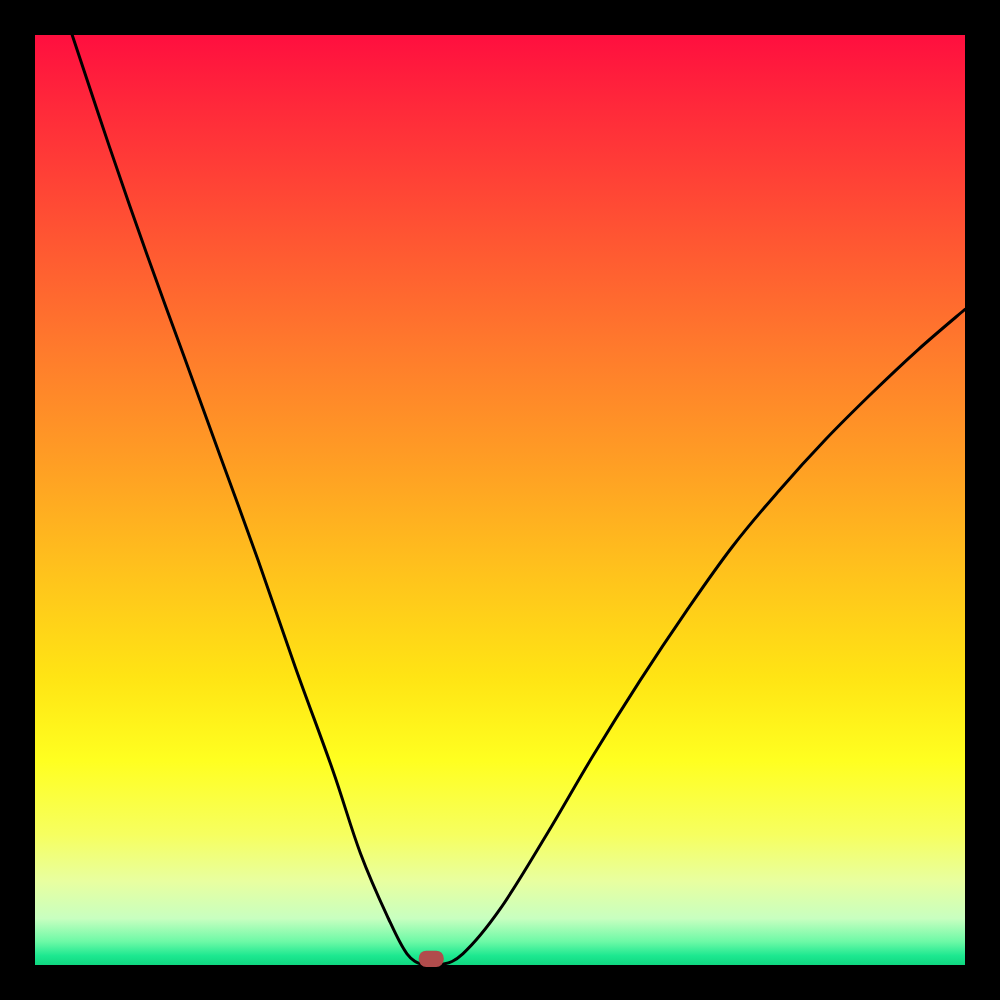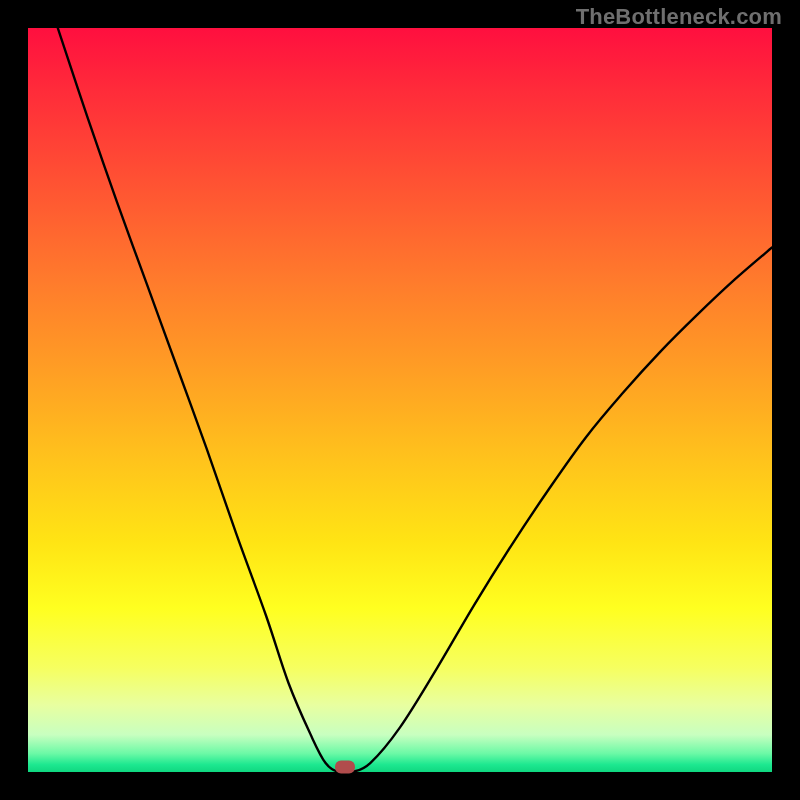--- a/index.html
+++ b/index.html
@@ -73,15 +73,14 @@
 <div class="frame">
 
   <div class="plot-area"></div>
 
   <svg class="curve-svg" viewBox="0 0 100 100" preserveAspectRatio="none">
     <path id="curve-path" fill="none" stroke="#000000" stroke-width="0.32" stroke-linecap="round" stroke-linejoin="round" d="M 4 0 C 4.72 2.16, 6.5600000000000005 7.7700000000000005, 8 12 C 9.44 16.23, 10.56 19.45, 12 23.5 C 13.44 27.55, 14.56 30.54, 16 34.5 C 17.44 38.46, 18.56 41.54, 20 45.5 C 21.44 49.46, 22.56 52.45, 24 56.5 C 25.44 60.55, 26.56 63.95, 28 68 C 29.44 72.05, 30.74 75.4, 32 79 C 33.26 82.6, 33.92 85.12, 35 88 C 36.08 90.88, 37.1 93.056, 38 95 C 38.9 96.944, 39.316 97.89999999999999, 40 98.8 C 40.684 99.7, 41.169999999999995 99.784, 41.8 100 C 42.43 100.216, 42.744 100.216, 43.5 100 C 44.256 99.784, 44.83 99.88, 46 98.8 C 47.17 97.72, 48.38 96.304, 50 94 C 51.62 91.696, 53.2 88.97, 55 86 C 56.8 83.03, 58.2 80.47, 60 77.5 C 61.8 74.53, 63.2 72.29, 65 69.5 C 66.8 66.71, 68.2 64.61, 70 62 C 71.8 59.39, 73.2 57.34, 75 55 C 76.8 52.66, 78.2 51.07, 80 49 C 81.8 46.93, 83.2 45.39, 85 43.5 C 86.8 41.61, 88.2 40.246, 90 38.5 C 91.8 36.754, 93.2 35.419999999999995, 95 33.8 C 96.8 32.18, 99.1 30.274, 100 29.5"></path>
   </svg>
 
   <div id="marker" class="marker" style="left: 344.944px; top: 767px;"></div>
 
-  <div class="watermark">TheBottleneck.com</div>
 
 </div>
 
 </body></html>

